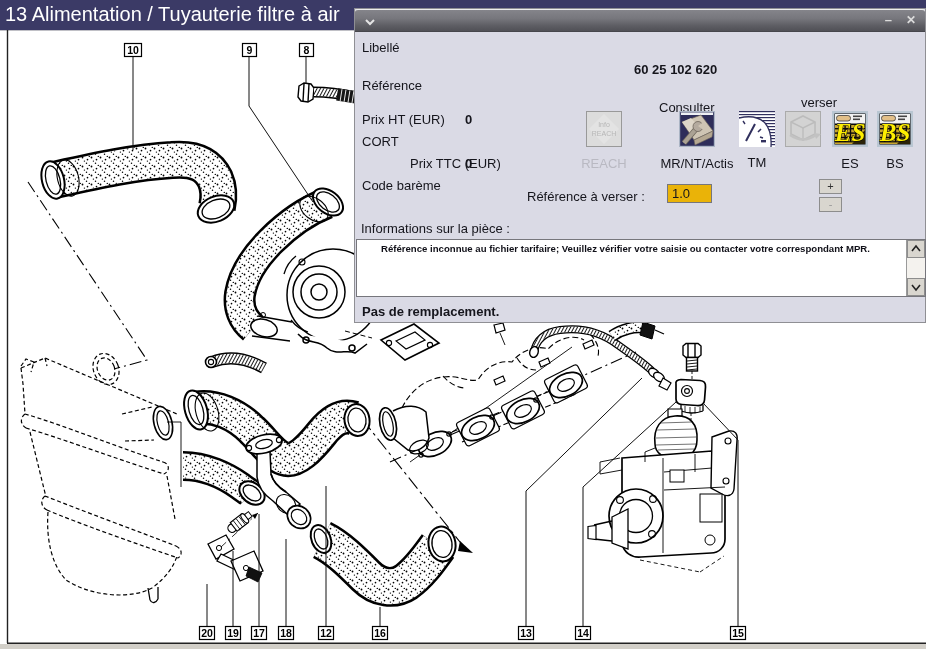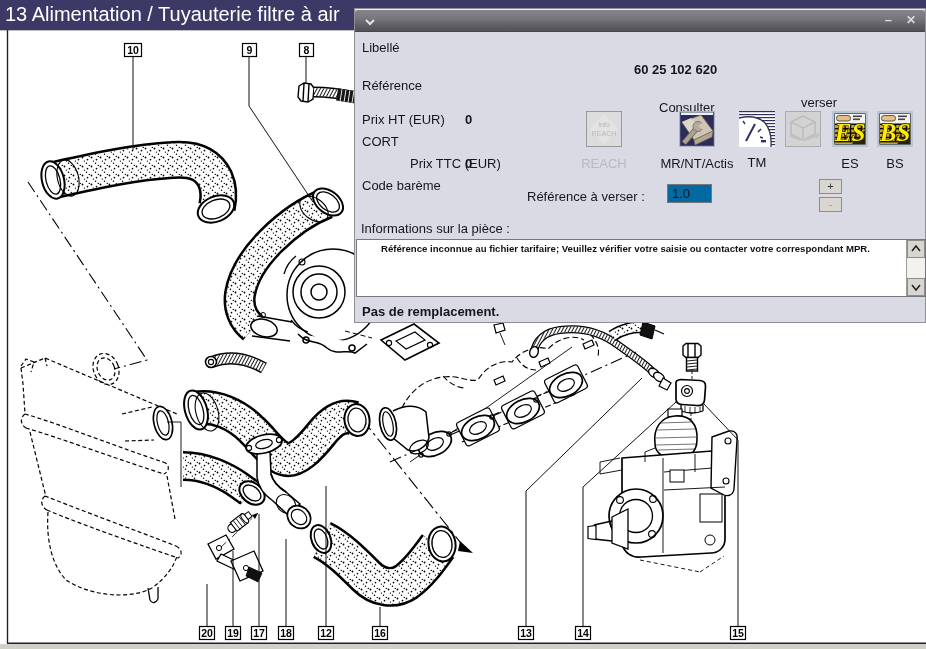--- a/index.html
+++ b/index.html
@@ -11,21 +11,21 @@
   border:1px solid #8f8f94;box-sizing:border-box;font-size:13px;color:#15151c;}
 #dlgtitle{position:absolute;left:0;top:0;width:570px;height:23px;
   background:linear-gradient(180deg,#84848a 0%,#77777d 40%,#5d5d63 75%,#505056 100%);
   border-top:1px solid #ededed;border-bottom:1px solid #46464c;border-radius:3px 3px 0 0;box-sizing:border-box;}
 #dlgtitle .txt{position:absolute;left:0;top:3px;width:552px;text-align:center;
   font-weight:bold;font-size:12.5px;color:#3b3b42;text-shadow:0 1px 0 rgba(255,255,255,0.45);}
 .lbl{position:absolute;white-space:nowrap;}
 .bold{font-weight:bold;}
 .icon{position:absolute;width:36px;height:36px;}
 .iclbl{position:absolute;width:80px;text-align:center;font-size:13px;}
-#qty{position:absolute;left:312px;top:175px;width:45px;height:19px;background:#0369a1;
+#qty{position:absolute;left:312px;top:175px;width:45px;height:19px;background:#eab308;
   border:1px solid #76767c;box-sizing:border-box;font-size:13px;padding:1px 0 0 4px;}
 .spin{position:absolute;left:464px;width:23px;height:15px;background:#d9d6cf;
   border:1px solid #8d8d8d;box-sizing:border-box;text-align:center;font-size:11px;line-height:12px;color:#333;}
 #txtarea{position:absolute;left:1px;top:230px;width:570px;height:58px;background:#fff;
   border:1px solid #76767c;box-sizing:border-box;}
 #txtarea .content{position:absolute;left:3px;top:3px;font-size:9.6px;font-weight:bold;color:#101018;width:540px;padding-left:21px;}
 #sbar{position:absolute;right:0;top:0;width:18px;height:56px;background:#f4f2ee;border-left:1px solid #9a9a9a;}
 .sbtn{position:absolute;left:0;width:18px;height:18px;background:#d9d6cf;border:1px solid #8d8d8d;box-sizing:border-box;}
 </style>
 </head>

